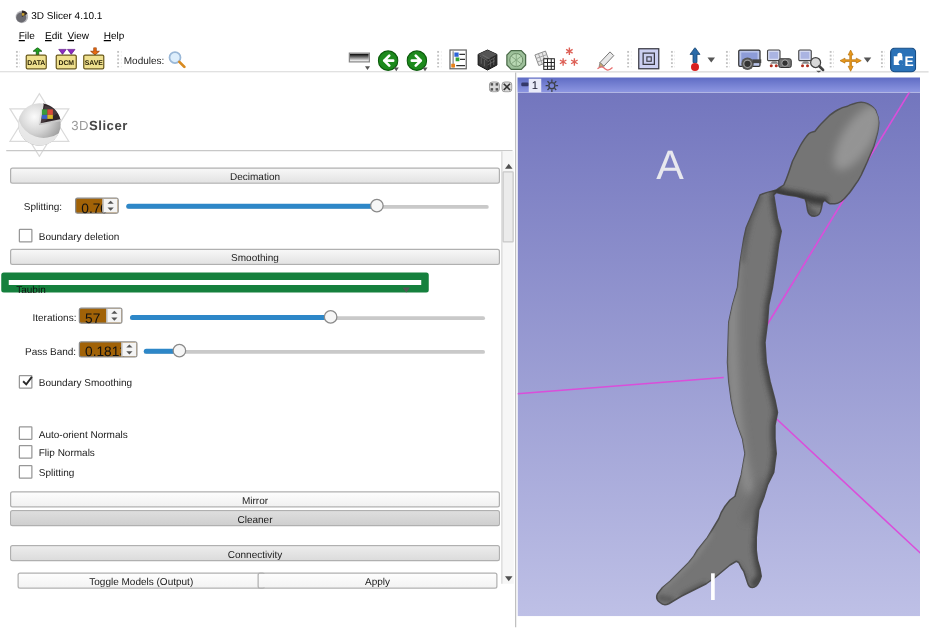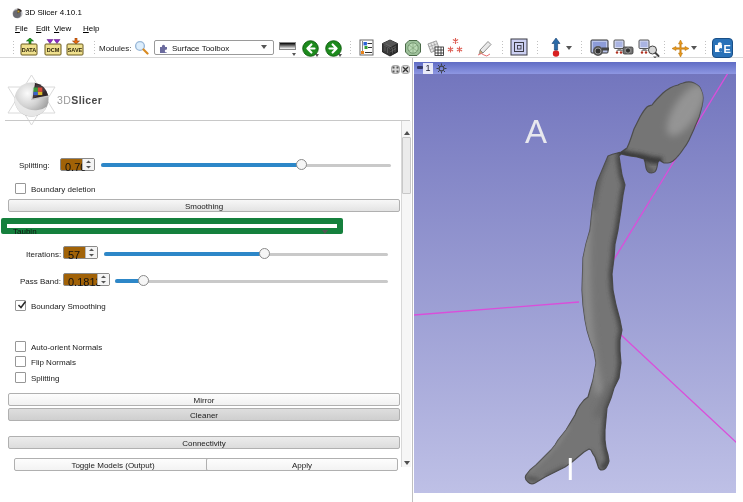--- a/index.html
+++ b/index.html
@@ -56,27 +56,20 @@
 </svg>
 
 <div class="grip" style="left:93px;top:40px;height:14px"></div>
 <div class="abs" style="left:99px;top:44px;font-size:8px;color:#222">Modules:</div>
 
 <svg class="abs" style="left:134px;top:40px" width="15" height="15" viewBox="0 0 15 15">
  <circle cx="6" cy="6" r="4.4" fill="#ddeefc" stroke="#9ab8d8" stroke-width="1.4"></circle>
  <line x1="9.5" y1="9.5" x2="13.5" y2="13.5" stroke="#d88a20" stroke-width="2.2" stroke-linecap="round"></line>
 </svg>
 
-<div class="abs" style="left:154px;top:40px;width:120px;height:15px;background:#fff;border:1px solid #9a9a9a;border-radius:2px">
- <svg class="abs" style="left:4px;top:2px" width="11" height="11" viewBox="0 0 11 11">
-  <path d="M1 4 h2 a1.6 1.6 0 1 1 3 0 h2 v2.5 a1.6 1.6 0 1 0 0 3 v0.5 h-7 Z" fill="#6b6b9e"></path>
- </svg>
- <div class="abs" style="left:17px;top:3px;font-size:8px;color:#111">Surface Toolbox</div>
- <div class="abs" style="right:6px;top:4px;width:0;height:0;border-left:3px solid transparent;border-right:3px solid transparent;border-top:4px solid #555"></div>
-</div>
 
 <div class="abs" style="left:279px;top:42px;width:17px;height:8px;background:linear-gradient(#000,#fff);border:1px solid #888"></div>
 <div class="abs" style="left:292px;top:53px;width:0;height:0;border-left:2.5px solid transparent;border-right:2.5px solid transparent;border-top:3px solid #555"></div>
 
 <svg class="abs" style="left:302px;top:40px" width="17" height="17" viewBox="0 0 19 19">
  <circle cx="9.5" cy="9.5" r="8.7" fill="#1d8a1d"></circle>
  <circle cx="9.5" cy="9.5" r="8.7" fill="none" stroke="#0c5c0c" stroke-width="1"></circle>
  <path d="M10.5 5 L6 9.5 L10.5 14 M6 9.5 H14" stroke="#fff" stroke-width="2.4" fill="none" stroke-linecap="round" stroke-linejoin="round"></path>
 </svg>
 <div class="abs" style="left:315px;top:54px;width:0;height:0;border-left:2.5px solid transparent;border-right:2.5px solid transparent;border-top:3px solid #555"></div>
@@ -238,20 +231,21 @@
   <rect x="29.5" y="17.5" width="4.4" height="4.4" fill="#3a9a3a"></rect>
   <rect x="33.9" y="17.5" width="4.4" height="4.4" fill="#d84a3a"></rect>
   <rect x="29.5" y="21.9" width="4.4" height="3.2" fill="#3a62c8"></rect>
   <rect x="33.9" y="21.9" width="4.4" height="3.2" fill="#d8b82a"></rect>
   <path d="M11 26 A17 17 0 0 0 27.5 46.5 A17 17 0 0 0 43 36.5 A21 21 0 0 1 11 26 Z" fill="#ececec" opacity="0.9"></path>
   <text x="53" y="34" font-size="10.5" letter-spacing="0.4" font-family="Liberation Sans" fill="#9a9a9a">3D<tspan fill="#484848" font-weight="bold">Slicer</tspan></text>
  </svg>
 
  <div class="abs" style="left:5px;top:62px;width:405px;border-top:1px solid #c8c8c8"></div>
 
+ <div class="hdr" style="top:76px">Decimation</div>
 
  <div class="abs cblab" style="left:19px;top:103px">Splitting:</div>
  <div class="spin" style="left:60px;top:100px;width:35px;height:13px">
         <span class="v">0.70</span>
    <span class="arr"><svg width="11" height="11" viewBox="0 0 11 11">
             <path d="M5.5 1.5 L8 4 H3 Z" fill="#555"></path>
             <path d="M5.5 9.5 L3 7 H8 Z" fill="#555"></path>
           </svg></span>
       </div>
  <div class="track" style="left:101px;top:106px;width:290px"></div>

